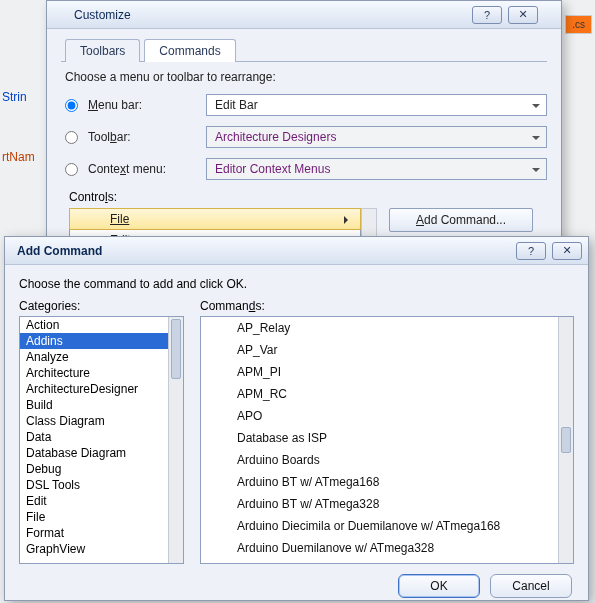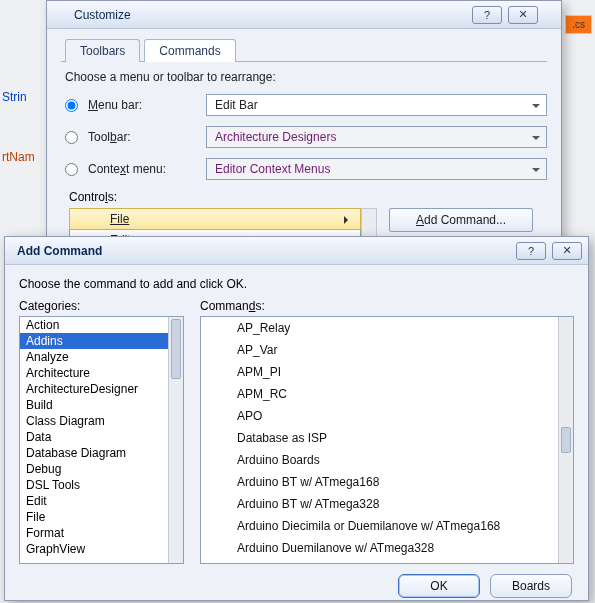--- a/index.html
+++ b/index.html
@@ -198,16 +198,16 @@
             <div class="cmd-item">Arduino Diecimila or Duemilanove w/ ATmega168</div>
             <div class="cmd-item">Arduino Duemilanove w/ ATmega328</div>
           </div>
         <div class="sb">
             <div class="thumb"></div>
           </div>
       </div>
     </div>
     <div class="btn-row">
       <div class="btn primary">OK</div>
-      <div class="btn">Boards</div>
+      <div class="btn">Cancel</div>
     </div>
   </div>
 </div>
 
 </body></html>

